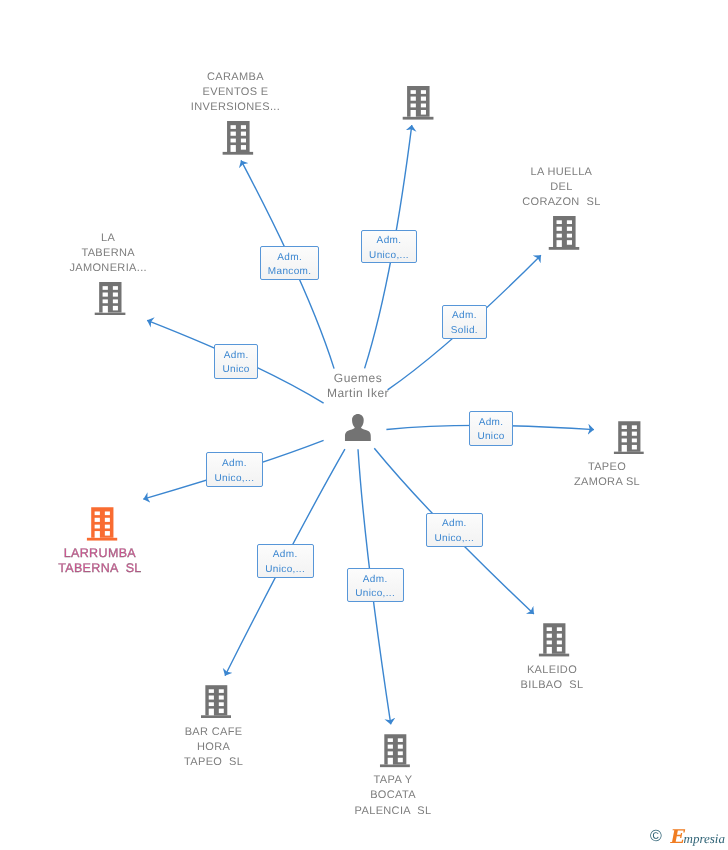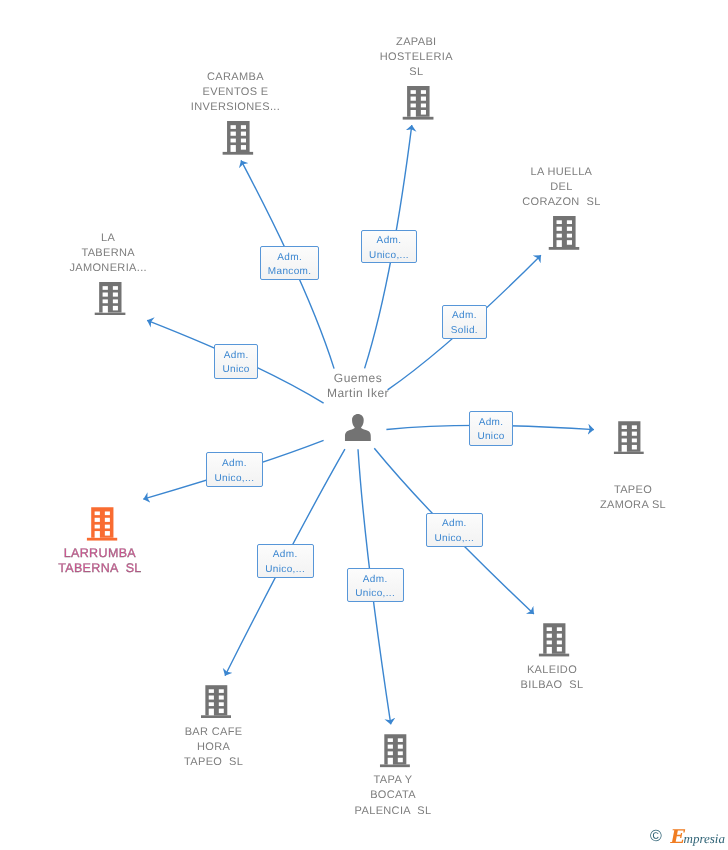--- a/index.html
+++ b/index.html
@@ -68,21 +68,20 @@
         <rect x="0" y="99.6" width="100" height="9" fill="#737373"></rect>
         <rect x="25.9" y="13.5" width="17.2" height="12" fill="#fff"></rect>
         <rect x="59.3" y="13.5" width="16.5" height="12" fill="#fff"></rect>
         <rect x="25.9" y="34.1" width="17.2" height="13.5" fill="#fff"></rect>
         <rect x="59.3" y="34.1" width="16.5" height="13.5" fill="#fff"></rect>
         <rect x="25.9" y="56.6" width="17.2" height="12.5" fill="#fff"></rect>
         <rect x="59.3" y="56.6" width="16.5" height="12.5" fill="#fff"></rect>
         <rect x="25.9" y="77.6" width="17.2" height="22" fill="#fff"></rect>
         <rect x="59.3" y="77.6" width="16.5" height="14.8" fill="#fff"></rect>
       </svg></div>
-    <div class="node node-label" style="left: 416.3px; top: 34.5px;"><div class="lbl-line">ZAPABI</div><div class="lbl-line">HOSTELERIA</div><div class="lbl-line">SL</div></div>
     <div class="node node-icon-wrap" style="left: 563.5px; top: 216.4px;"><svg class="node-icon" width="31" height="33.9" viewBox="0 0 100 108.6" xmlns="http://www.w3.org/2000/svg">
         <path fill="#737373" d="M14.7 0 H87.4 V99.6 H14.7 Z"></path>
         <rect x="0" y="99.6" width="100" height="9" fill="#737373"></rect>
         <rect x="25.9" y="13.5" width="17.2" height="12" fill="#fff"></rect>
         <rect x="59.3" y="13.5" width="16.5" height="12" fill="#fff"></rect>
         <rect x="25.9" y="34.1" width="17.2" height="13.5" fill="#fff"></rect>
         <rect x="59.3" y="34.1" width="16.5" height="13.5" fill="#fff"></rect>
         <rect x="25.9" y="56.6" width="17.2" height="12.5" fill="#fff"></rect>
         <rect x="59.3" y="56.6" width="16.5" height="12.5" fill="#fff"></rect>
         <rect x="25.9" y="77.6" width="17.2" height="22" fill="#fff"></rect>
@@ -107,21 +106,21 @@
         <rect x="0" y="99.6" width="100" height="9" fill="#737373"></rect>
         <rect x="25.9" y="13.5" width="17.2" height="12" fill="#fff"></rect>
         <rect x="59.3" y="13.5" width="16.5" height="12" fill="#fff"></rect>
         <rect x="25.9" y="34.1" width="17.2" height="13.5" fill="#fff"></rect>
         <rect x="59.3" y="34.1" width="16.5" height="13.5" fill="#fff"></rect>
         <rect x="25.9" y="56.6" width="17.2" height="12.5" fill="#fff"></rect>
         <rect x="59.3" y="56.6" width="16.5" height="12.5" fill="#fff"></rect>
         <rect x="25.9" y="77.6" width="17.2" height="22" fill="#fff"></rect>
         <rect x="59.3" y="77.6" width="16.5" height="14.8" fill="#fff"></rect>
       </svg></div>
-    <div class="node node-label" style="left: 633px; top: 460.4px; margin-top: 23px;"><div class="lbl-line">TAPEO</div><div class="lbl-line">ZAMORA SL</div></div>
+    <div class="node node-label" style="left: 607px; top: 460.4px;"><div class="lbl-line">TAPEO</div><div class="lbl-line">ZAMORA SL</div></div>
     <div class="node node-icon-wrap" style="left: 102px; top: 507.1px;"><svg class="node-icon" width="30.6" height="33.9" viewBox="0 0 100 108.6" xmlns="http://www.w3.org/2000/svg">
         <path fill="#f96c31" d="M14.7 0 H87.4 V99.6 H14.7 Z"></path>
         <rect x="0" y="99.6" width="100" height="9" fill="#f96c31"></rect>
         <rect x="25.9" y="13.5" width="17.2" height="12" fill="#fff"></rect>
         <rect x="59.3" y="13.5" width="16.5" height="12" fill="#fff"></rect>
         <rect x="25.9" y="34.1" width="17.2" height="13.5" fill="#fff"></rect>
         <rect x="59.3" y="34.1" width="16.5" height="13.5" fill="#fff"></rect>
         <rect x="25.9" y="56.6" width="17.2" height="12.5" fill="#fff"></rect>
         <rect x="59.3" y="56.6" width="16.5" height="12.5" fill="#fff"></rect>
         <rect x="25.9" y="77.6" width="17.2" height="22" fill="#fff"></rect>

